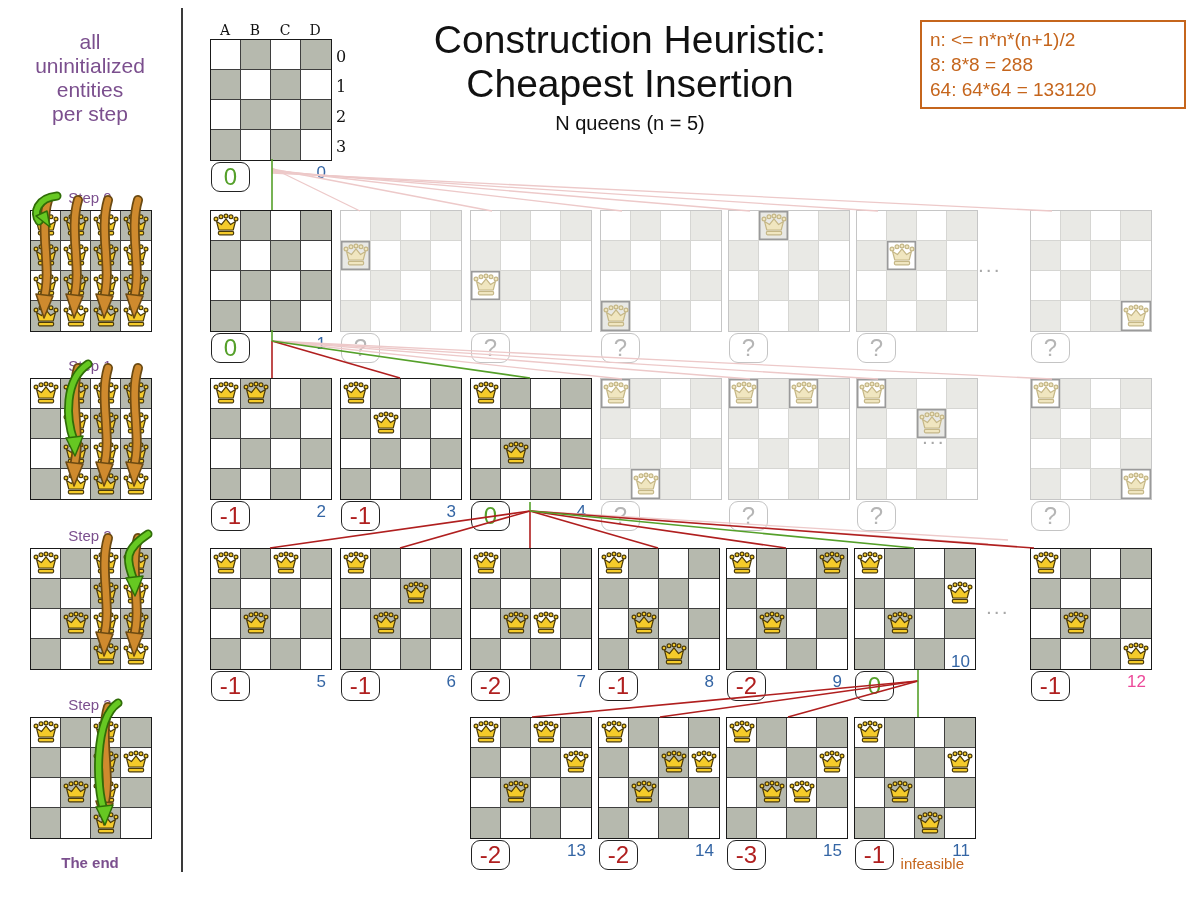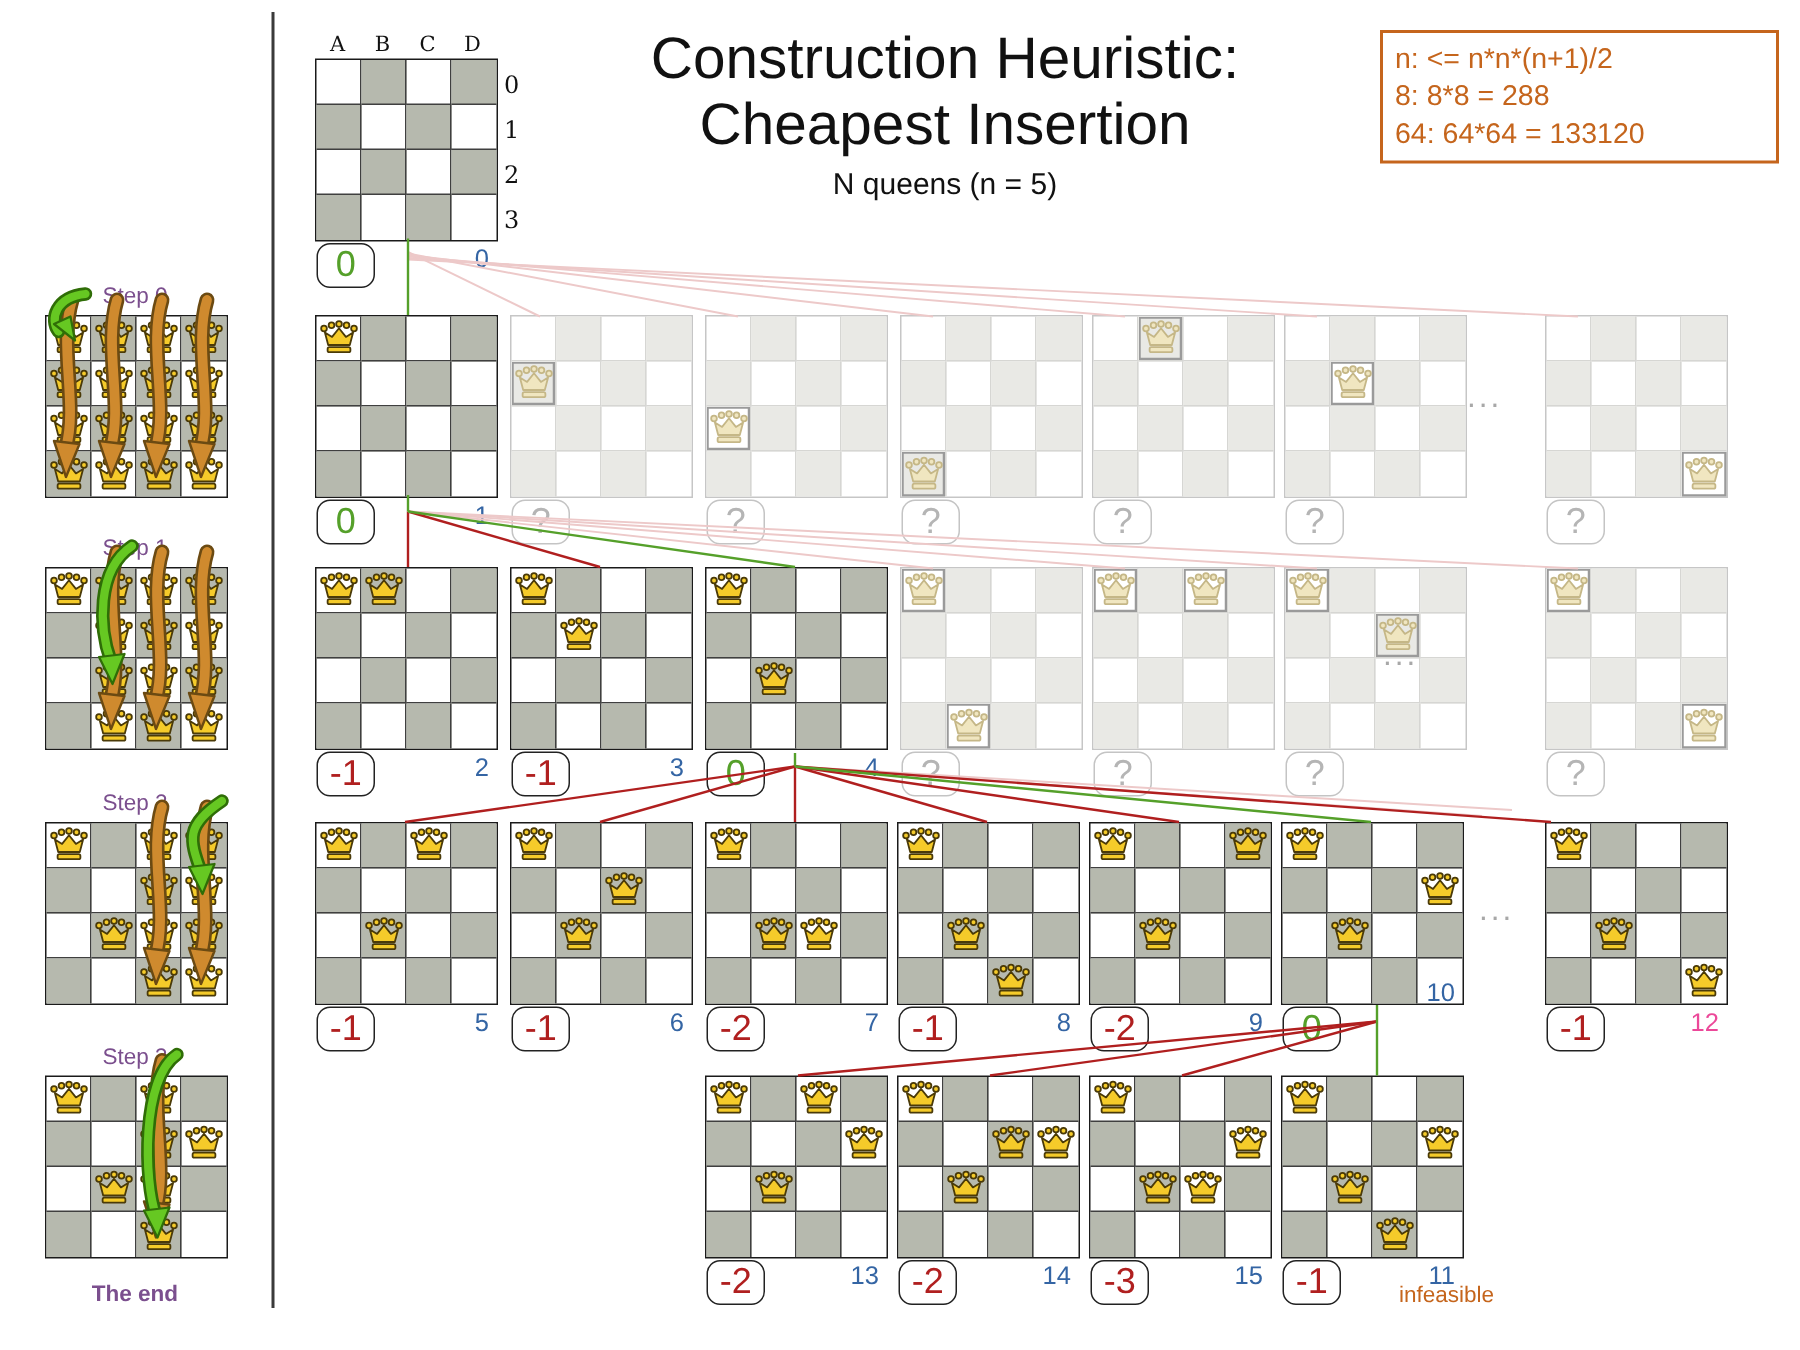--- a/index.html
+++ b/index.html
@@ -60,20 +60,24 @@
   .ar-o-head{fill:#cf8a2e;stroke:#6b4a12;stroke-width:1.6;stroke-linejoin:round;}
   .ar-g-out{fill:none;stroke:#2f6d07;stroke-width:9;stroke-linecap:round;}
   .ar-g-in{fill:none;stroke:#66c822;stroke-width:5.5;stroke-linecap:round;}
   .ar-g-head{fill:#66c822;stroke:#2f6d07;stroke-width:1.5;stroke-linejoin:round;}
 </style>
 </head>
 <body>
 
 <div id="page">
   <div id="divider"></div>
+  <div id="sidebar-caption">all
+uninitialized
+entities
+per step</div>
   <div id="end-label">The end</div>
   <div id="title">
     <div>Construction Heuristic:</div>
     <div>Cheapest Insertion</div>
   </div>
   <div id="subtitle">N queens (n = 5)</div>
   <div id="notes">
       <div>n: &lt;= n*n*(n+1)/2</div>
       <div>8: 8*8 = 288</div>
       <div>64: 64*64 = 133120</div>
@@ -1170,21 +1174,21 @@
             <circle cx="18" cy="3.8" r="1.9"></circle>
             <circle cx="23" cy="6" r="1.9"></circle>
             <path d="M3.6,8.6 L5.8,17 L20.2,17 L22.4,8.6 L17.6,11.6 L13,5.8 L8.4,11.6 Z"></path>
             <rect x="5.4" y="18.4" width="15.2" height="3.4" rx="1.2"></rect>
           </svg>
         </div>
         <div class="cell"></div>
       </div>
       <div class="score bad" style="left: 855px; top: 840px;">-1</div>
       <div class="iter" style="left: 854px; top: 841px;">11</div>
-      <div class="note-label" style="left: 916px; top: 855px; width: 80px;">infeasible</div>
+      <div class="note-label" style="left: 884px; top: 855px; width: 80px;">infeasible</div>
       <div class="ellipsis" style="left: 978px; top: 253px;">...</div>
       <div class="ellipsis" style="left: 922px; top: 425px;">...</div>
       <div class="ellipsis" style="left: 986px; top: 595px;">...</div>
       <div class="step-label" style="top: 189px;">Step 0</div>
       <div class="board" style="left: 30px; top: 210px;">
         <div class="cell">
           <svg viewBox="0 0 26 25" class="crown">
             <circle cx="3" cy="6" r="1.9"></circle>
             <circle cx="8" cy="3.8" r="1.9"></circle>
             <circle cx="13" cy="3" r="1.9"></circle>

